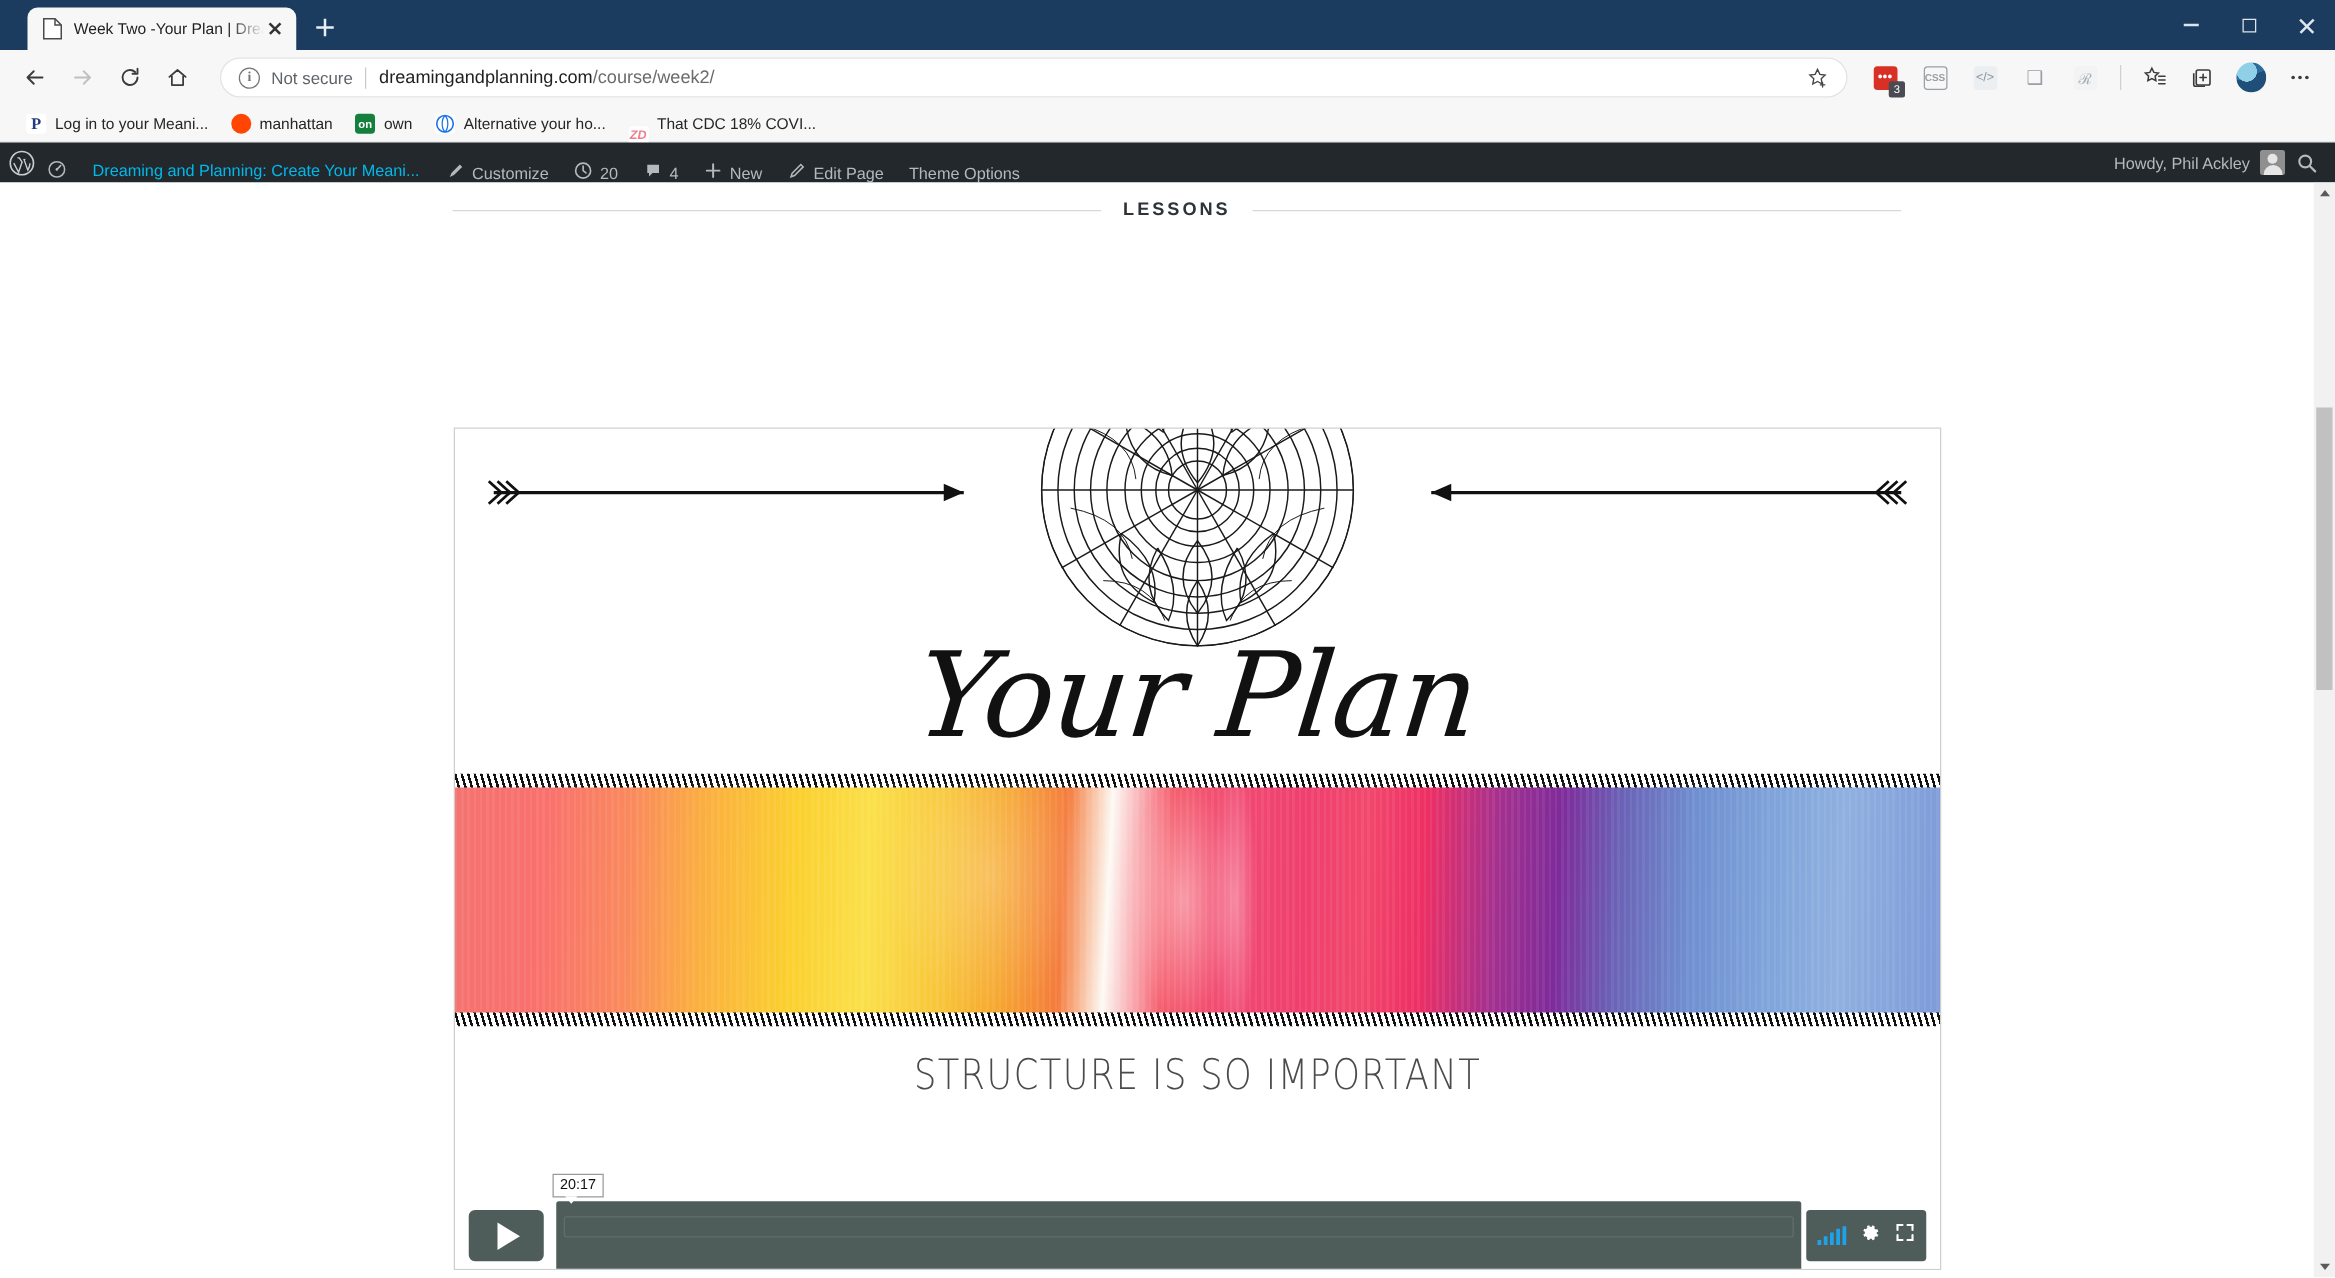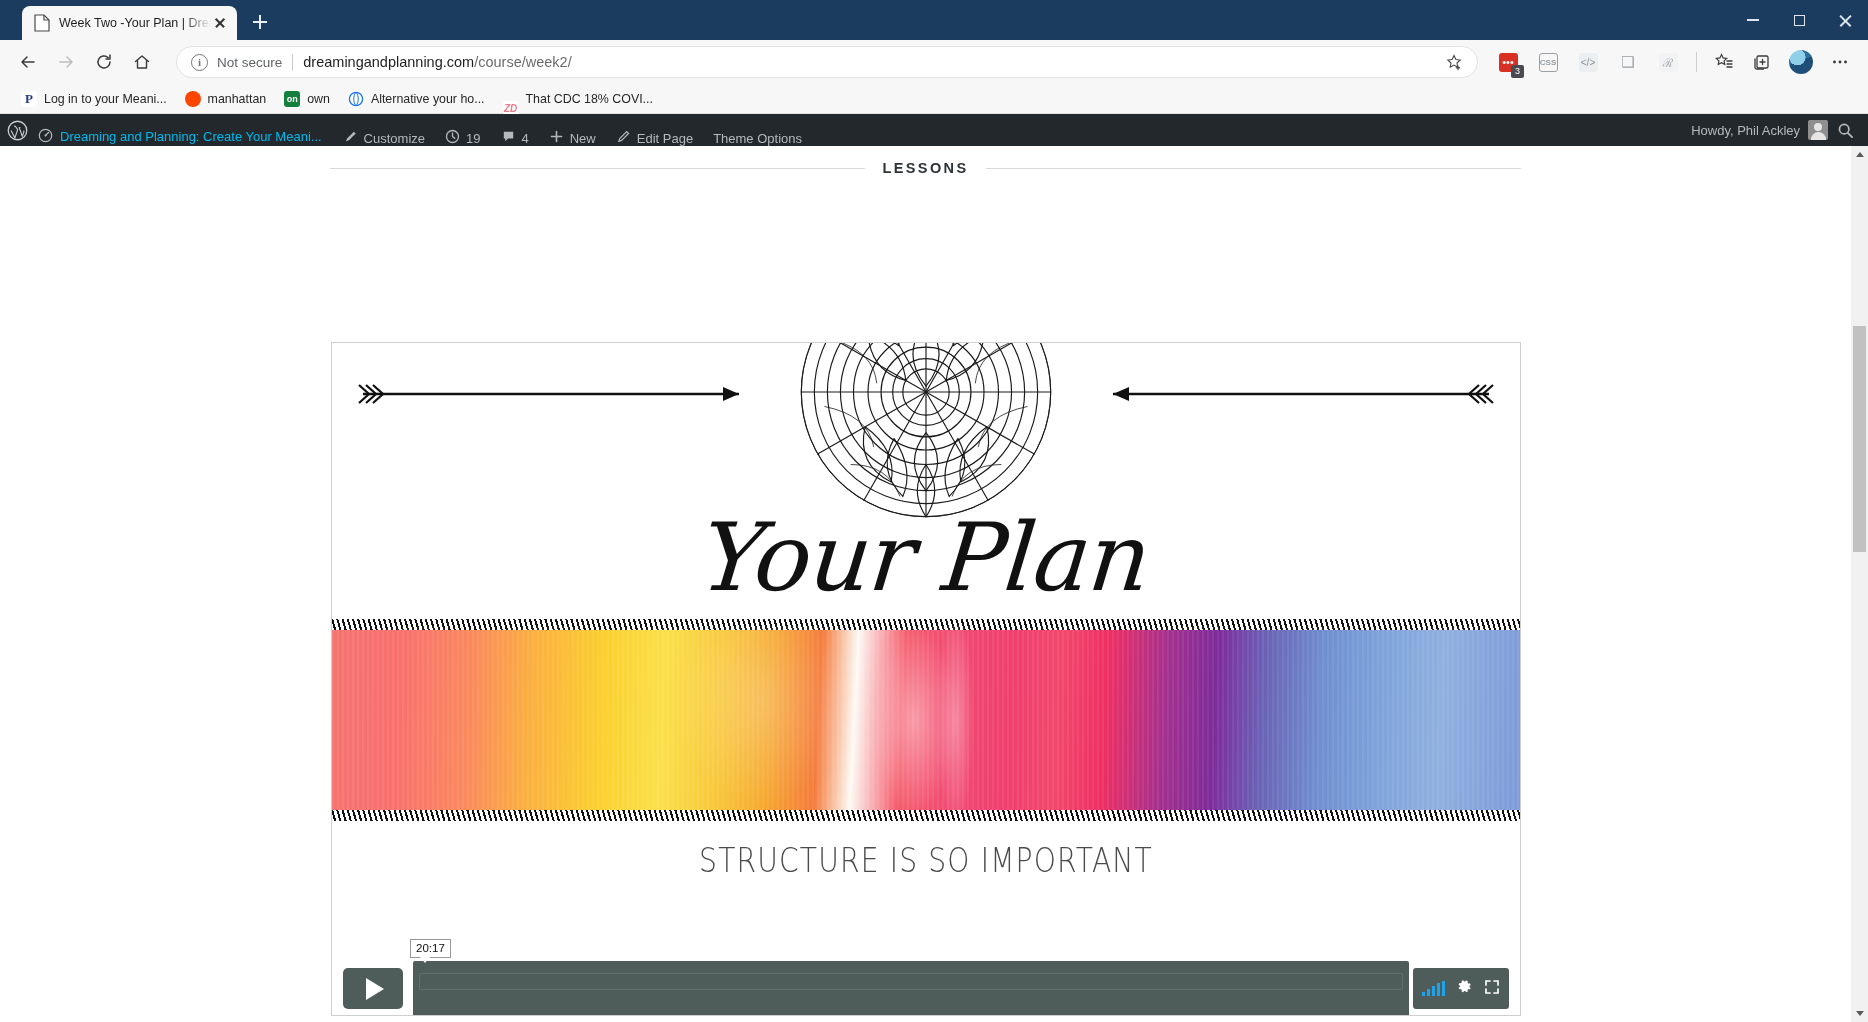--- a/index.html
+++ b/index.html
@@ -100,33 +100,33 @@
   .bm-ico { width: 16px; height: 16px; flex: 0 0 16px; display:flex; align-items:center;
             justify-content:center; font-size:9px; color:#fff; border-radius:3px; overflow:hidden;}
 
   
   .wpbar {
     height: 32px; background: #23282d; display: flex; align-items: center;
     color: #b4b9be; font-size: 13px; font-family: "Liberation Sans", sans-serif;
     flex: 0 0 32px;
   }
   .wp-logo { width: 34px; height: 32px; display:flex; align-items:center; justify-content:center; }
-  .wp-site { display:flex; align-items:center; gap:7px; padding: 0 11px 0 4px; height: 32px; margin-top: 13px; }
+  .wp-site { display:flex; align-items:center; gap:21px; padding: 0 11px 0 4px; height: 32px; margin-top: 13px; }
   .wp-site-name { color: #00b9eb; font-size: 13px; }
   .wp-item { display:flex; align-items:center; gap:6px; padding: 0 10px; height: 21px; color:#b4b9be;margin-top:16px; }
   .wp-right { margin-left:auto; display:flex; align-items:center; gap: 0; padding-right: 6px; }
   .wp-howdy { font-size: 13px; color:#b4b9be; padding-right: 8px;}
   .wp-avatar { width: 20px; height: 20px; background:#8f8f8f; border-radius:2px; position:relative; overflow:hidden;}
   .wp-avatar::before{content:"";position:absolute;width:8px;height:8px;border-radius:50%;background:#e6e6e6;left:6px;top:3px;}
   .wp-avatar::after{content:"";position:absolute;width:15px;height:9px;border-radius:8px 8px 0 0;background:#e6e6e6;left:2.5px;top:12px;}
   .wp-search { width: 34px; height: 32px; display:flex;align-items:center;justify-content:center;}
 
   
   .pagewrap { flex: 1; background: #fff; position: relative; overflow: hidden; display:flex; }
-  .pagecontent { flex: 1; position: relative; }
+  .pagecontent { flex: 1; position: relative; margin-left: 32px; }
 
   .lessons-head {
     display: flex; align-items: center; justify-content: center;
     margin-top: 14px; padding: 0 330px;
   }
   .lessons-rule { flex: 1; height: 1px; background: #d8d8d8; }
   .lessons-title {
     font-size: 14.5px; letter-spacing: 2.4px; font-weight: bold; color: #2e3338;
     padding: 0 17px; font-family:"Liberation Sans", sans-serif;
   }
@@ -411,21 +411,21 @@
       </span>
       <span>Customize</span>
     </div>
     <div class="wp-item">
       <span>
         <svg width="15" height="15" viewBox="0 0 16 16">
             <circle cx="8" cy="8" r="6.4" fill="none" stroke="#b4b9be" stroke-width="1.4"></circle>
             <path d="M8 4.2V8l2.4 2" stroke="#b4b9be" stroke-width="1.4" fill="none" stroke-linecap="round"></path>
           </svg>
       </span>
-      <span>19</span>
+      <span>20</span>
     </div>
     <div class="wp-item">
       <span>
         <svg width="15" height="15" viewBox="0 0 16 16">
             <path d="M3 3h10v7H7.5L4.5 13V10H3z" fill="#b4b9be"></path>
           </svg>
       </span>
       <span>4</span>
     </div>
     <div class="wp-item">

